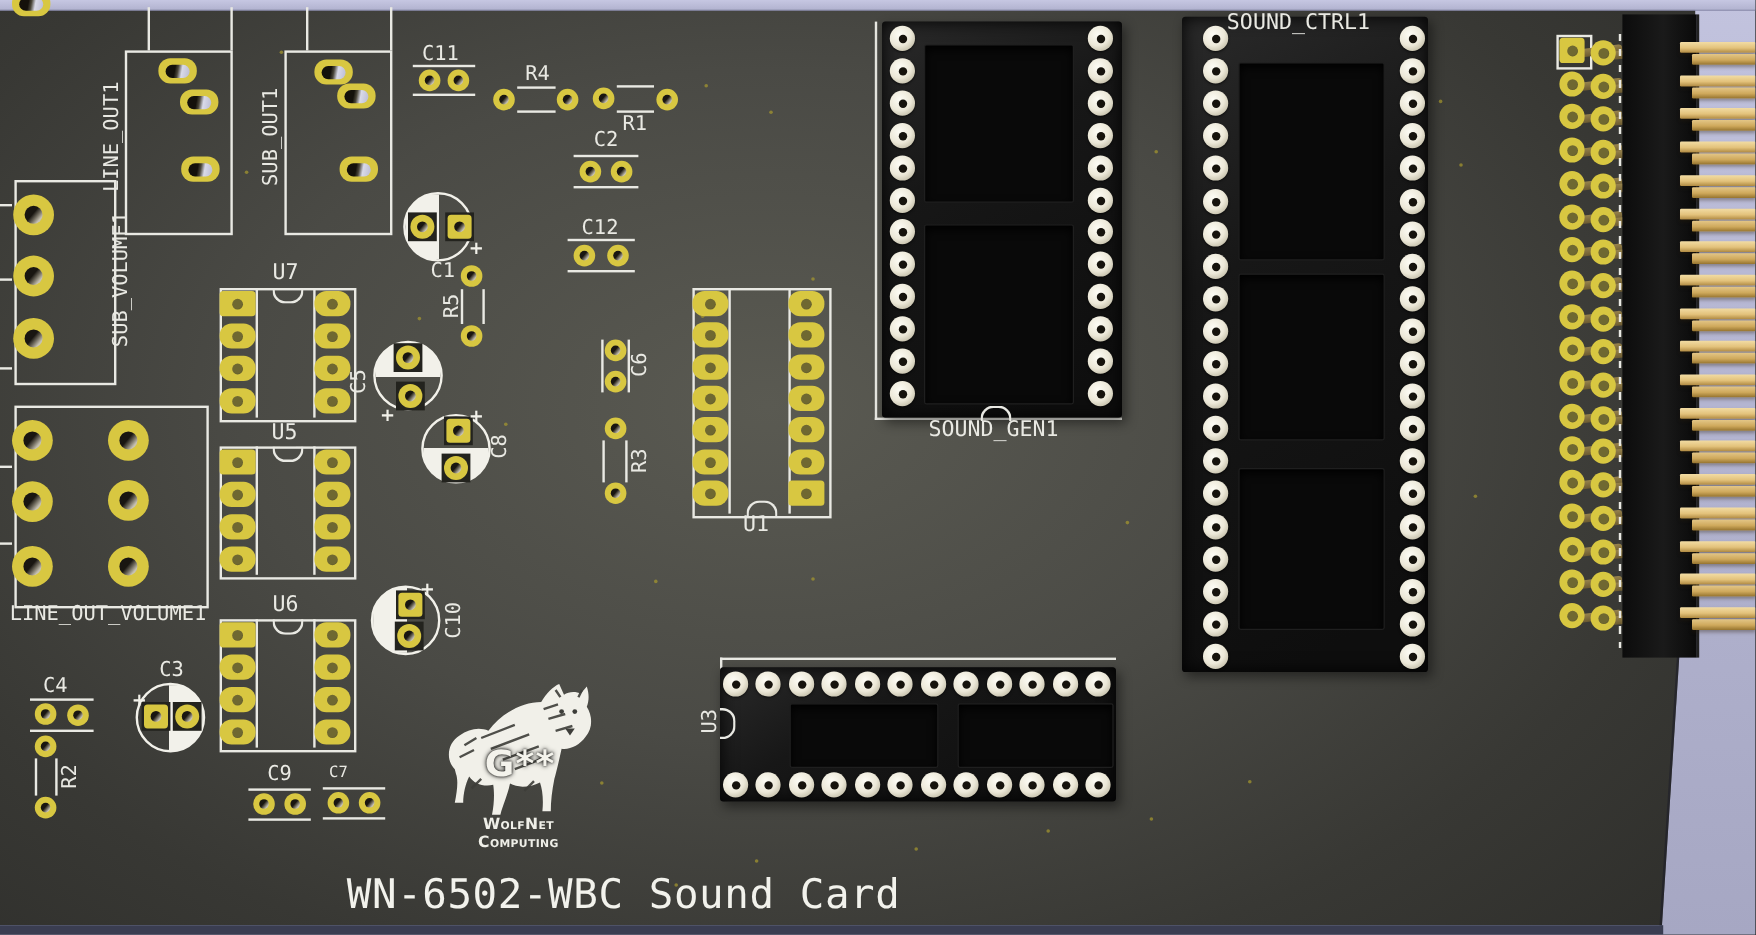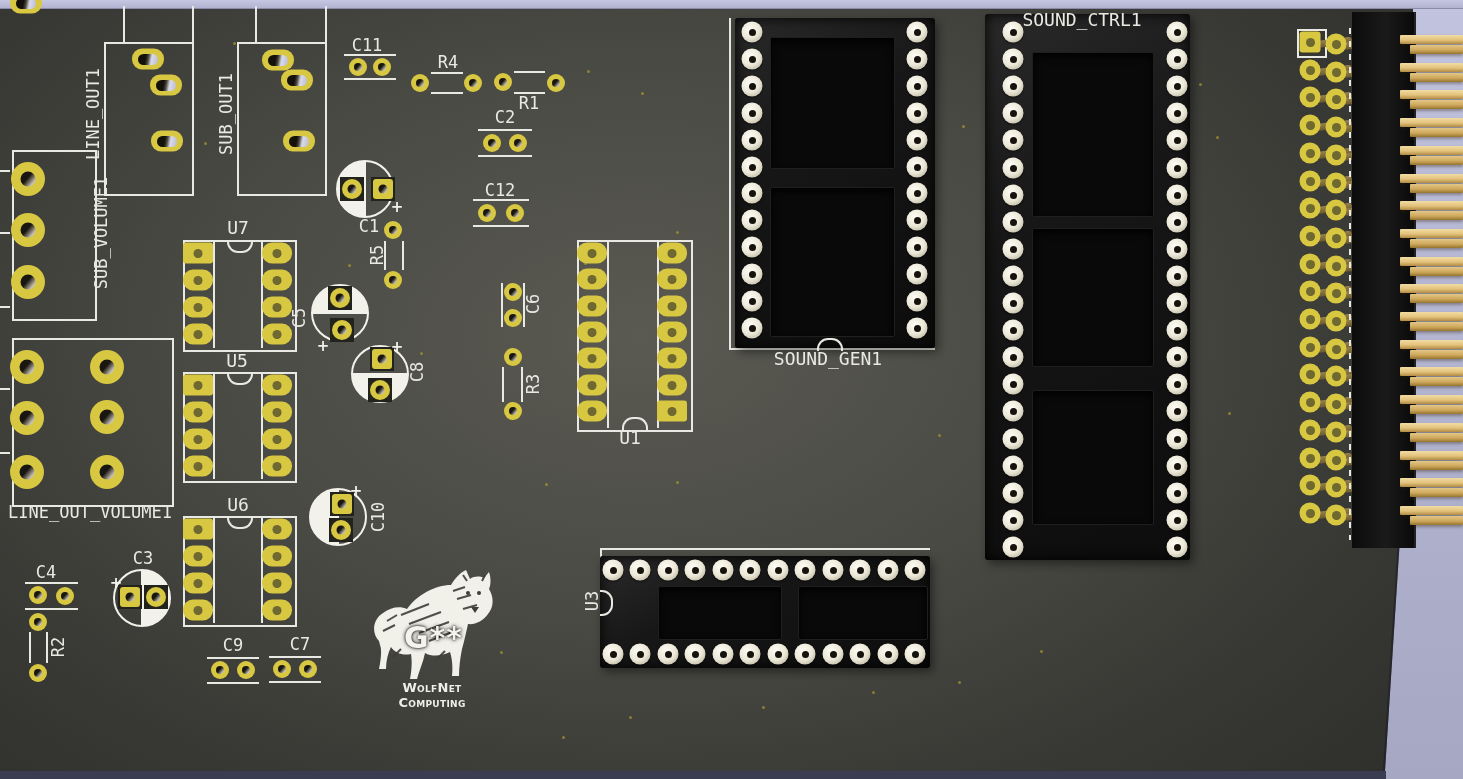--- a/index.html
+++ b/index.html
@@ -80,20 +80,21 @@
       C45,100 45,91 44,85 C36,87 28,84 24,78 C21,84 19,92 19,100 L12,100 C14,90 15,81 13,76 Z"></path>
     <path stroke="#3d3d39" stroke-width="2" fill="none" opacity="0.9" d="M34,46 L62,35 M42,55 L74,43
       M52,64 L82,53 M62,72 L88,62 M20,52 L30,46 M16,62 L28,56 M86,22 L98,18 M90,30 L104,26
       M96,40 L110,36 M26,88 L34,80 M70,90 L78,82 M96,6 L100,12 M118,6 L115,12"></path>
     <circle cx="101" cy="24" r="2" fill="#3d3d39"></circle>
     <circle cx="112" cy="24" r="2" fill="#3d3d39"></circle>
     <path d="M104,38 L112,38 L108,44 Z" fill="#3d3d39"></path>
   </svg>
   <div id="logo-mark">G**</div>
   <div id="logo-brand">WolfNet Computing</div>
+  <div id="board-title">WN-6502-WBC Sound Card</div>
   <div id="hdr-dash"></div>
 <div class="silk-box" style="left: 104px; top: 42px; width: 86px; height: 150px;"></div>
     <div class="silk-box sides" style="left: 123px; top: 6px; width: 67px; height: 36px;"></div>
     <div class="silk-box" style="left: 237px; top: 42px; width: 86px; height: 150px;"></div>
     <div class="silk-box sides" style="left: 255px; top: 6px; width: 68px; height: 36px;"></div>
     <div class="silk-box" style="left: 12px; top: 150px; width: 81px; height: 167px;"></div>
     <div class="silk-box" style="left: 12px; top: 338px; width: 158px; height: 165px;"></div>
     <div class="silk-line" style="left: 0px; top: 170px; width: 10px; height: 2px;"></div>
     <div class="silk-line" style="left: 0px; top: 232px; width: 10px; height: 2px;"></div>
     <div class="silk-line" style="left: 0px; top: 306px; width: 10px; height: 2px;"></div>
@@ -900,21 +901,21 @@
     <div class="silk-label" style="left: 377px; top: 255px; font-size: 17px; transform: translate(-50%, -50%) rotate(-90deg);">R5</div>
     <div class="silk-label" style="left: 299px; top: 318px; font-size: 17px; transform: translate(-50%, -50%) rotate(-90deg);">C5</div>
     <div class="silk-label" style="left: 417px; top: 372px; font-size: 17px; transform: translate(-50%, -50%) rotate(-90deg);">C8</div>
     <div class="silk-label" style="left: 533px; top: 304px; font-size: 17px; transform: translate(-50%, -50%) rotate(-90deg);">C6</div>
     <div class="silk-label" style="left: 533px; top: 384px; font-size: 17px; transform: translate(-50%, -50%) rotate(-90deg);">R3</div>
     <div class="silk-label" style="left: 378px; top: 517px; font-size: 17px; transform: translate(-50%, -50%) rotate(-90deg);">C10</div>
     <div class="silk-label" style="left: 143px; top: 558px; font-size: 17px; transform: translate(-50%, -50%);">C3</div>
     <div class="silk-label" style="left: 46px; top: 572px; font-size: 17px; transform: translate(-50%, -50%);">C4</div>
     <div class="silk-label" style="left: 58px; top: 647px; font-size: 17px; transform: translate(-50%, -50%) rotate(-90deg);">R2</div>
     <div class="silk-label" style="left: 233px; top: 645px; font-size: 17px; transform: translate(-50%, -50%);">C9</div>
-    <div class="silk-label" style="left: 300px; top: 644px; font-size: 17px; transform: translate(-50%, -50%);">C7</div>
+    <div class="silk-label" style="left: 282px; top: 644px; font-size: 13px; transform: translate(-50%, -50%);">C7</div>
     <div class="silk-label" style="left: 238px; top: 227px; font-size: 18px; transform: translate(-50%, -50%);">U7</div>
     <div class="silk-label" style="left: 237px; top: 360px; font-size: 18px; transform: translate(-50%, -50%);">U5</div>
     <div class="silk-label" style="left: 238px; top: 504px; font-size: 18px; transform: translate(-50%, -50%);">U6</div>
     <div class="silk-label" style="left: 630px; top: 437px; font-size: 18px; transform: translate(-50%, -50%);">U1</div>
     <div class="silk-label" style="left: 592px; top: 601px; font-size: 17px; transform: translate(-50%, -50%) rotate(-90deg);">U3</div>
     <div class="silk-label" style="left: 828px; top: 358px; font-size: 18px; transform: translate(-50%, -50%);">SOUND_GEN1</div>
     <div class="silk-label" style="left: 1082px; top: 19px; font-size: 18px; transform: translate(-50%, -50%);">SOUND_CTRL1</div>
     <div class="speck" style="left: 233px; top: 42px;"></div>
     <div class="speck" style="left: 587px; top: 70px;"></div>
     <div class="speck" style="left: 641px; top: 92px;"></div>

